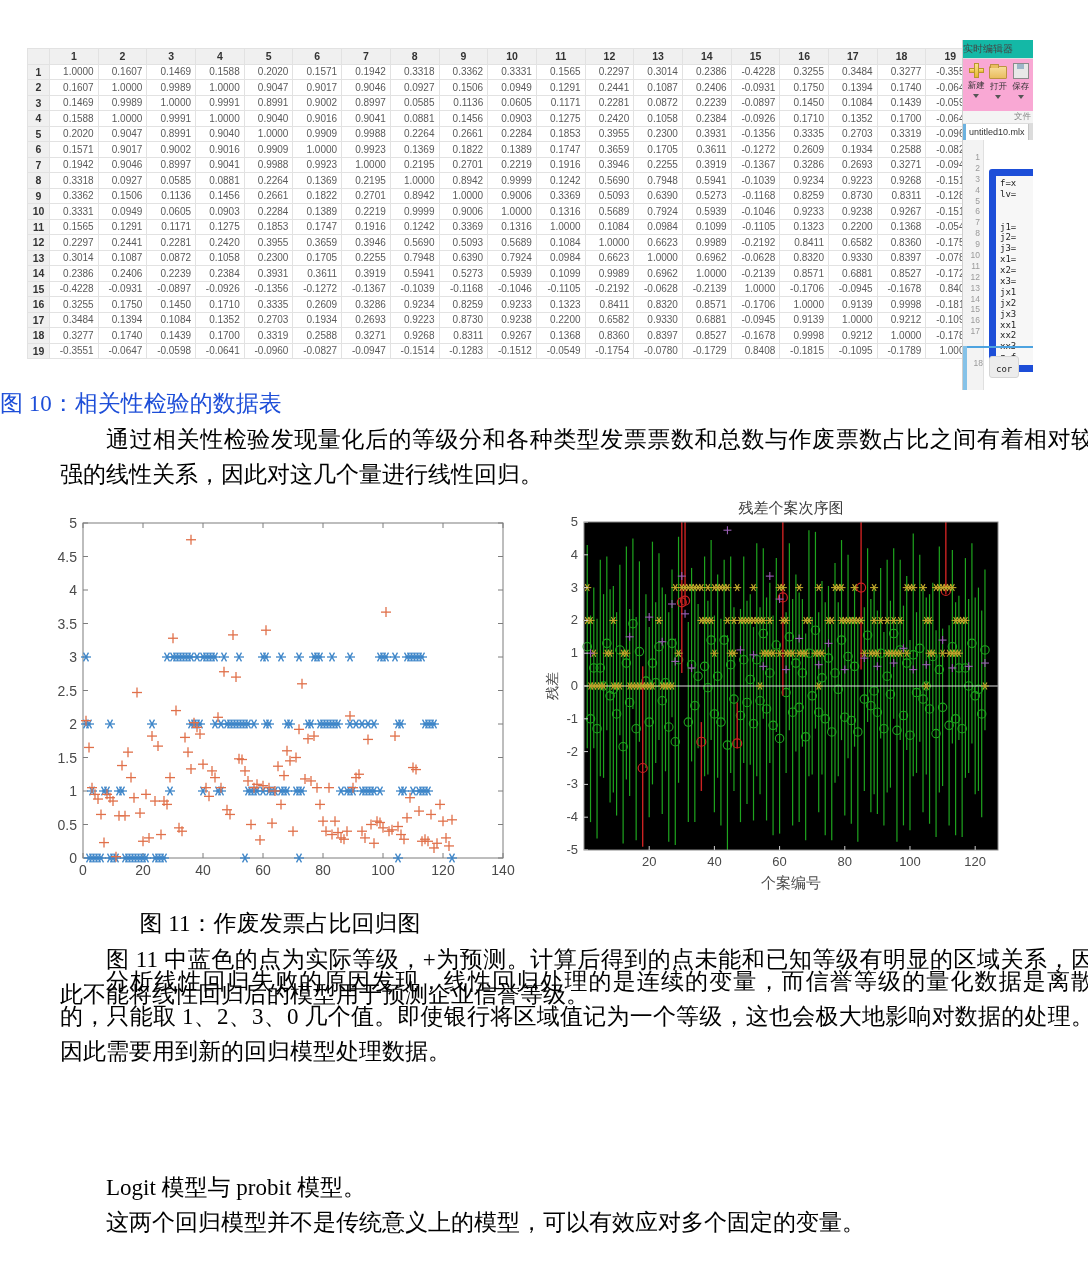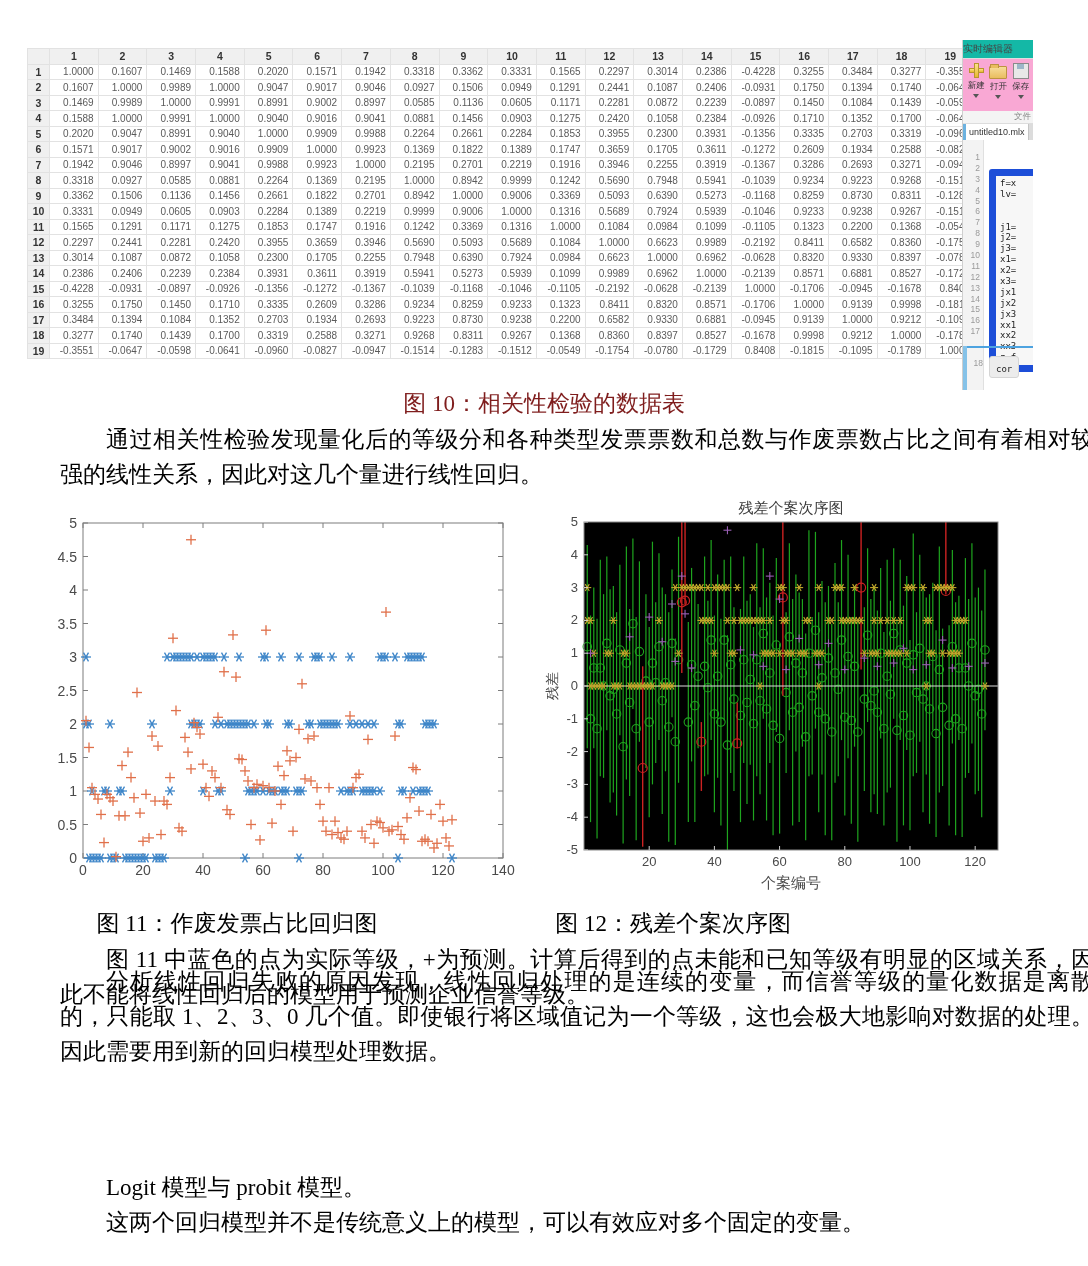--- a/index.html
+++ b/index.html
@@ -47,21 +47,21 @@
   .codeblock{position:absolute;left:26px;top:10px;width:60px;background:#f7f7f7;
           border:7px solid #1d4ed8;border-radius:3px;padding:2px 0 2px 4px;margin-top:19px;}
   .codeblock div, .code18{font-family:"DejaVu Sans Mono",monospace;font-size:9px;color:#222;
           height:10.9px;line-height:10.9px;white-space:pre;}
   .divider{position:absolute;left:0;right:0;top:206px;height:2px;background:#4da3e0;}
   .sectbar{position:absolute;left:0;top:206px;bottom:0;width:4px;background:#85c2e8;}
   .code18box{position:absolute;left:26px;top:216px;background:#ececec;border:1px solid #d5d5d5;
           border-radius:3px;padding:1px 6px;}
   .num18{position:absolute;left:0;top:218px;width:20px;font-size:8.5px;color:#9a9a9a;text-align:right;padding-right:3px;}
   
-  .cap{position:absolute;width:100%;text-align:center;font-size:23px;color:#7f1d1d;}
+  .cap{position:absolute;width:100%;text-align:left;font-size:23px;color:#1d4ed8;}
   .para{position:absolute;left:28px;width:1034px;font-size:23px;line-height:35px;
         text-align:justify;color:#000;}
   .indent{text-indent:2em;margin-left:32px;}
   .caprow{position:absolute;top:908px;left:0;width:872px;display:flex;}
   .caprow .c1{width:560px;text-align:center;font-size:23px;}
   .caprow .c2{width:470px;text-align:center;font-size:23px;}
   .watermark{position:absolute;top:1294px;right:6px;font-size:16px;color:#b3b3b3;
         font-family:Liberation Mono, monospace;text-shadow:-5px 1px 0 rgba(170,170,170,0.45);}
   svg text{font-family:"Liberation Sans",sans-serif;}
 </style>
@@ -2127,21 +2127,20 @@
       <line x1="41" y1="56.80000000000001" x2="45" y2="56.80000000000001" stroke="#cfcfcf" stroke-width="1"></line>
       <text x="35" y="60.80000000000001" font-size="13" fill="#4a4a4a" text-anchor="end">4</text>
       <line x1="41" y1="24" x2="45" y2="24" stroke="#cfcfcf" stroke-width="1"></line>
       <text x="35" y="28" font-size="13" fill="#4a4a4a" text-anchor="end">5</text>
       <text x="14" y="188" font-size="14" fill="#4a4a4a" text-anchor="middle" transform="rotate(-90 14 188)">残差</text>
       <text x="248" y="390" font-size="15" fill="#4a4a4a" text-anchor="middle">个案编号</text>
     </svg>
 
   <div class="caprow">
     <div class="c1">图 11：作废发票占比回归图</div>
-    <div class="c2">图 12：残差个案次序图</div>
   </div>
 
   <div class="para indent" style="top:942px">图 11 中蓝色的点为实际等级，+为预测。计算后得到的点未能和已知等级有明显的区域关系，因此不能将线性回归后的模型用于预测企业信誉等级。</div>
   <div class="para indent" style="top:964px">分析线性回归失败的原因发现，线性回归处理的是连续的变量，而信誉等级的量化数据是离散的，只能取 1、2、3、0 几个值。即使银行将区域值记为一个等级，这也会极大地影响对数据的处理。因此需要用到新的回归模型处理数据。</div>
   <div class="para indent" style="top:1205px">这两个回归模型并不是传统意义上的模型，可以有效应对多个固定的变量。</div>
   <div class="para indent" style="top:1170px">Logit 模型与 probit 模型。</div>
   <div class="watermark">@稀土掘金技术社区</div>
 </div>
 
 </body></html>

